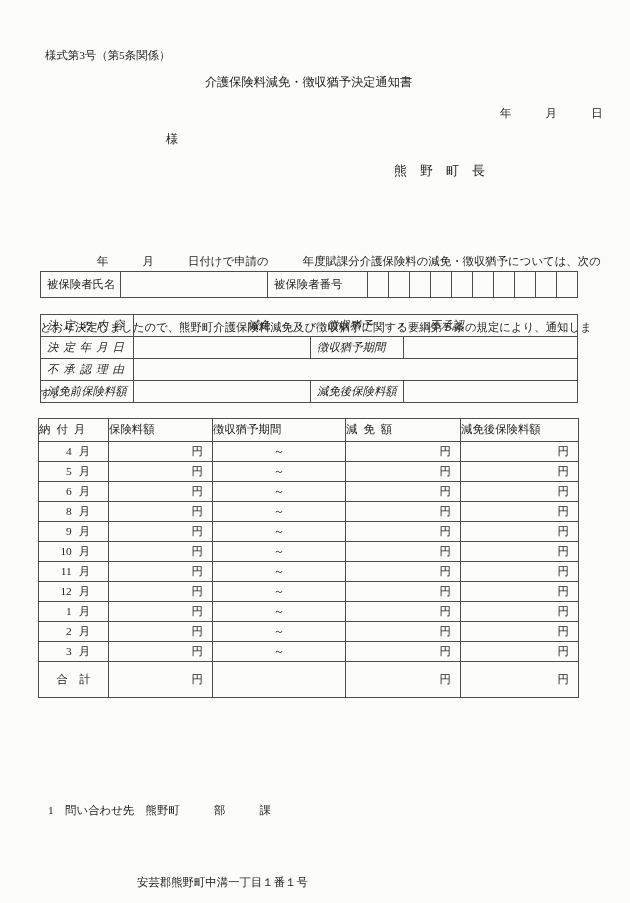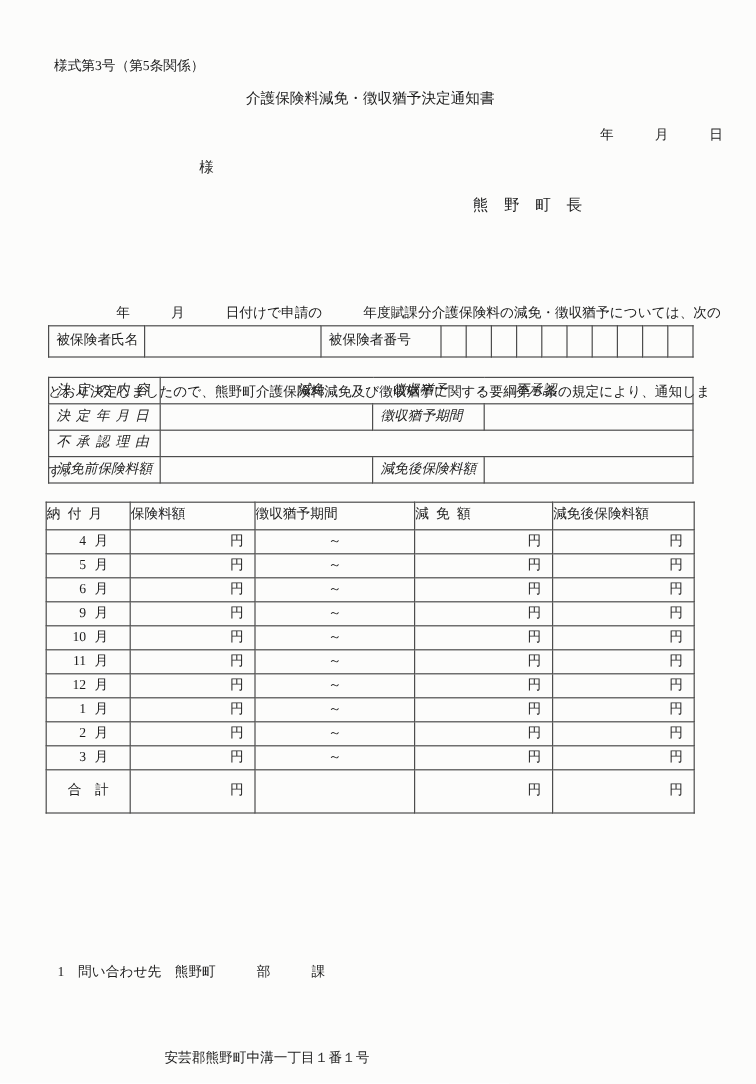--- a/index.html
+++ b/index.html
@@ -157,20 +157,27 @@
       <td class="yen">円</td>
     </tr>
     <tr>
       <td class="mon"><span class="num">6</span><span>月</span></td>
       <td class="yen">円</td>
       <td class="tld">～</td>
       <td class="yen">円</td>
       <td class="yen">円</td>
     </tr>
     <tr>
+      <td class="mon"><span class="num">8</span><span>月</span></td>
+      <td class="yen">円</td>
+      <td class="tld">～</td>
+      <td class="yen">円</td>
+      <td class="yen">円</td>
+    </tr>
+    <tr>
       <td class="mon"><span class="num">9</span><span>月</span></td>
       <td class="yen">円</td>
       <td class="tld">～</td>
       <td class="yen">円</td>
       <td class="yen">円</td>
     </tr>
     <tr>
       <td class="mon"><span class="num">10</span><span>月</span></td>
       <td class="yen">円</td>
       <td class="tld">～</td>

